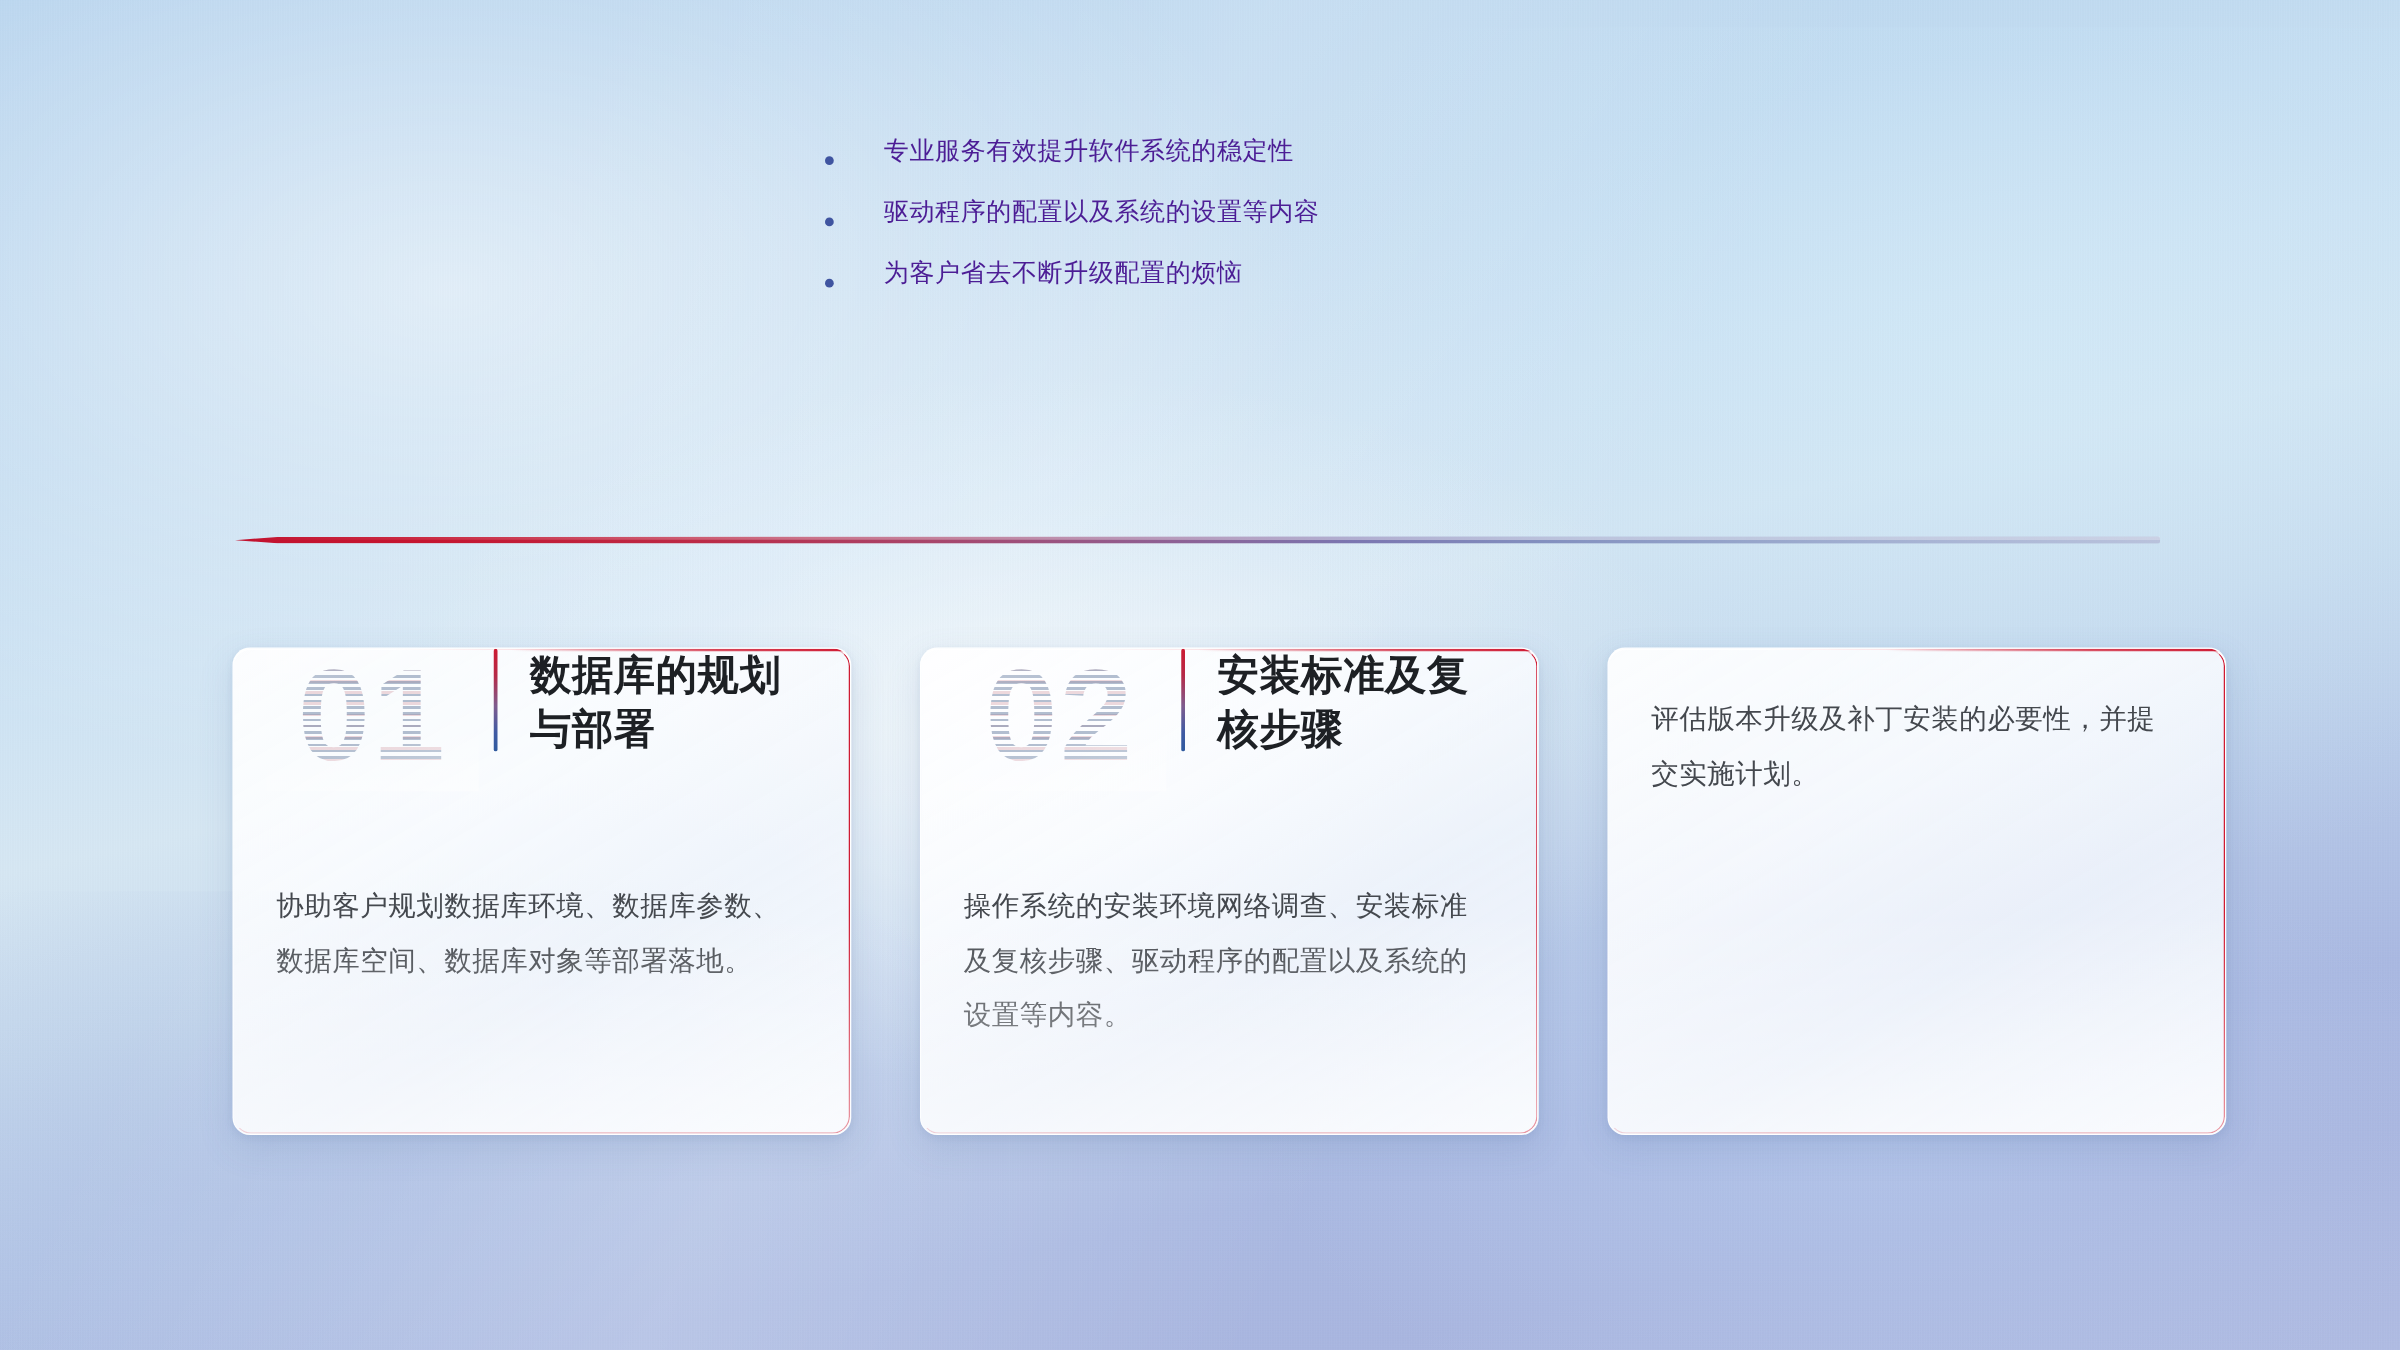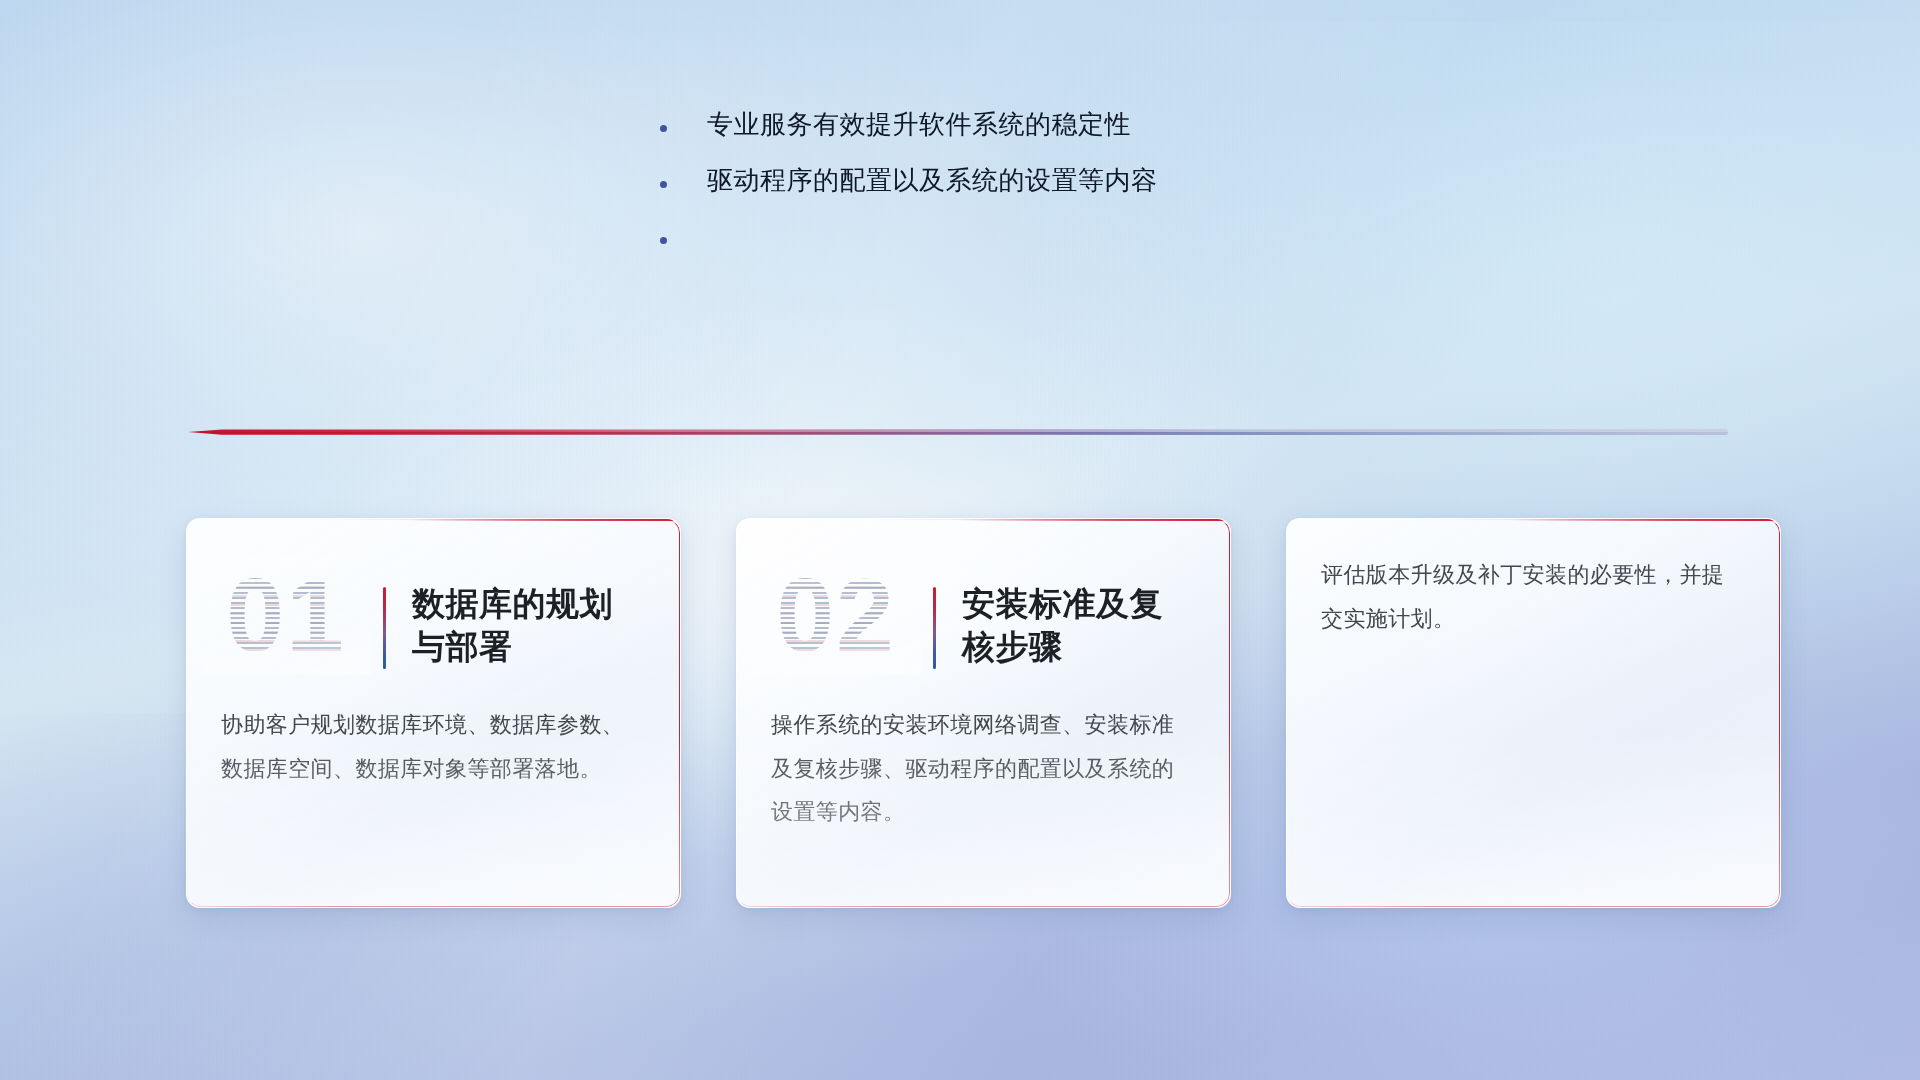--- a/index.html
+++ b/index.html
@@ -63,21 +63,21 @@
   }
   .bullet-row{
     display:flex; align-items:flex-start;
     margin-bottom:26px;
   }
   .bullet-dot{
     flex:0 0 auto; width:7px; height:7px; border-radius:50%;
     background:#3f54a0; margin-top:15px; margin-right:40px;
   }
   .bullet-text{
-    font-size:26px; line-height:1.15; color:#0f172a;
+    font-size:20px; line-height:1.15; color:#4c1d95;
     letter-spacing:.5px; font-weight:400; white-space:nowrap;
   }
 
   
   .divider-wrap{
     position:absolute; left:188px; top:425px; width:1540px; height:14px;
   }
   .divider{
     position:absolute; left:0; top:4px; width:100%; height:6px;
     background:linear-gradient(90deg,
@@ -124,21 +124,21 @@
     -webkit-mask-image:linear-gradient(120deg, rgba(0,0,0,0) 18%, rgba(0,0,0,1) 52%);
   }
   .card-accent-top{
     position:absolute; left:45%; right:0; top:0; height:2px;
     background:linear-gradient(90deg, rgba(207,27,51,0) 0%, rgba(207,27,51,.75) 60%, #cf1b33 100%);
     border-top-right-radius:14px;
   }
 
   .card-head{
     position:relative; height:150px;
-    display:flex; align-items:flex-end; padding:0 36px 0 24px;
+    display:flex; align-items:flex-start; padding:0 36px 0 36px;
   }
   .num-watermark{
     position:relative;
     flex:0 0 auto; width:150px; height:108px;
     margin-right:22px;
   }
   .num-glyph{
     position:absolute; inset:0;
     font-size:104px; font-weight:700; line-height:108px;
     letter-spacing:2px; color:#000; text-align:center;
@@ -207,20 +207,21 @@
   </div>
 
 
   <div class="bullet-row">
     <span class="bullet-dot"></span>
     <span class="bullet-text">驱动程序的配置以及系统的设置等内容</span>
   </div>
 
   <div class="bullet-row">
     <span class="bullet-dot"></span>
+    <span class="bullet-text">为客户省去不断升级配置的烦恼</span>
   </div>
 
 </div>
 
 <div class="divider-wrap">
   <div class="divider"></div>
   <div class="divider-shine"></div>
 </div>
 
 <div class="cards">

